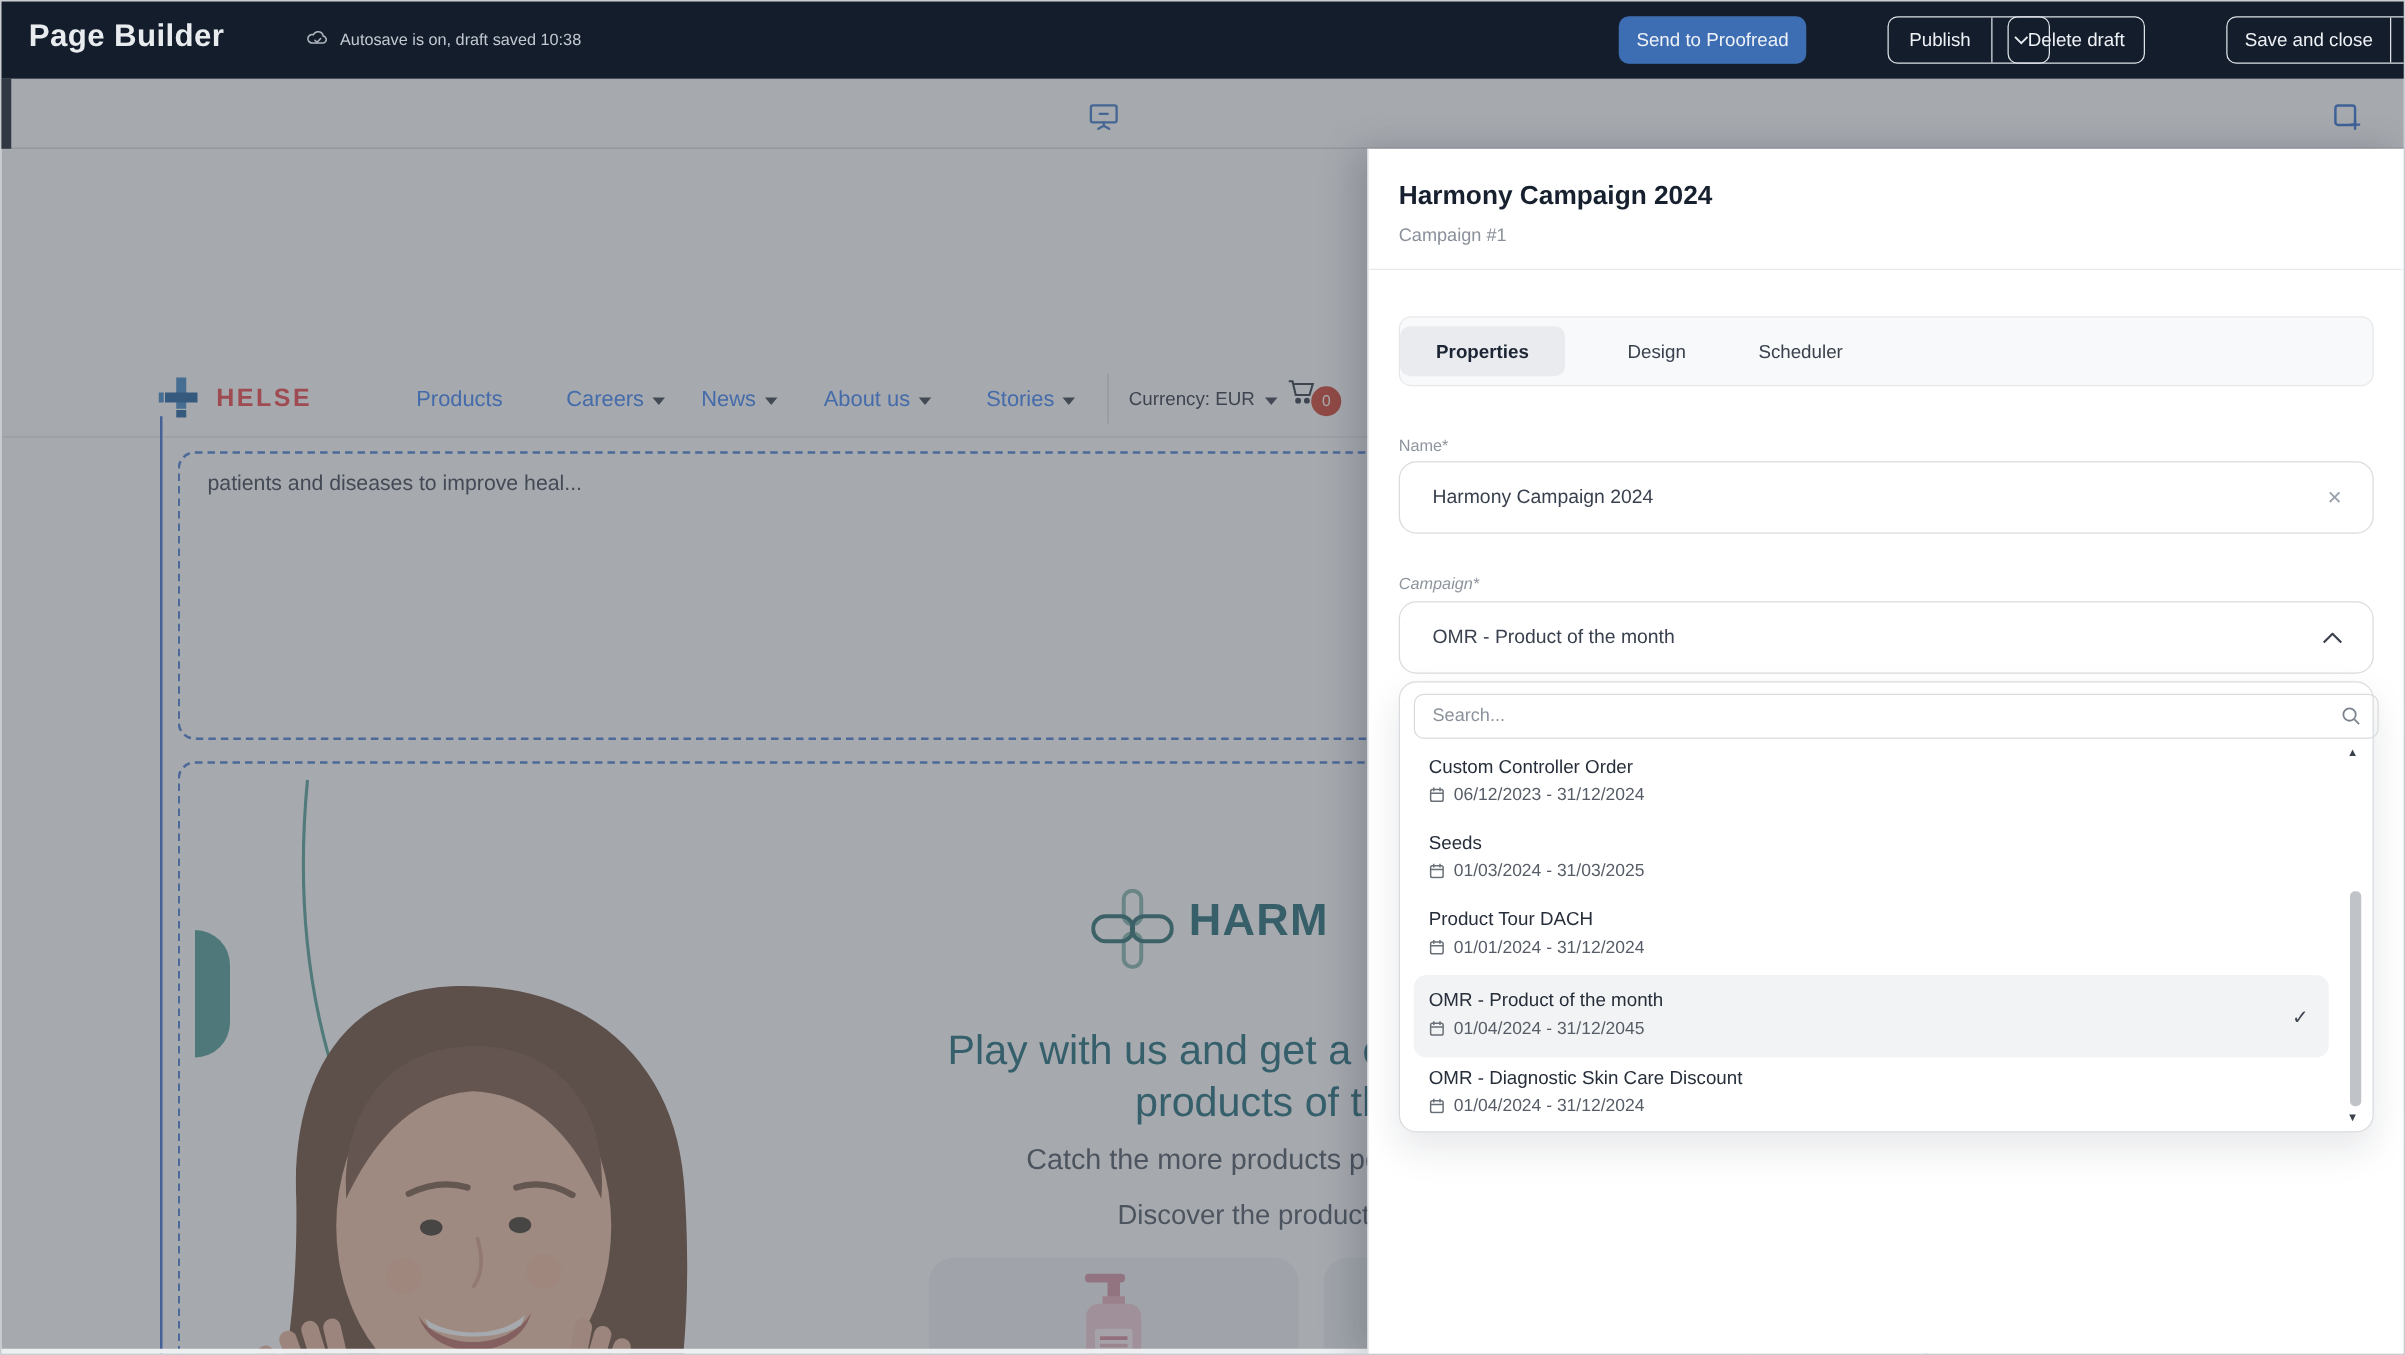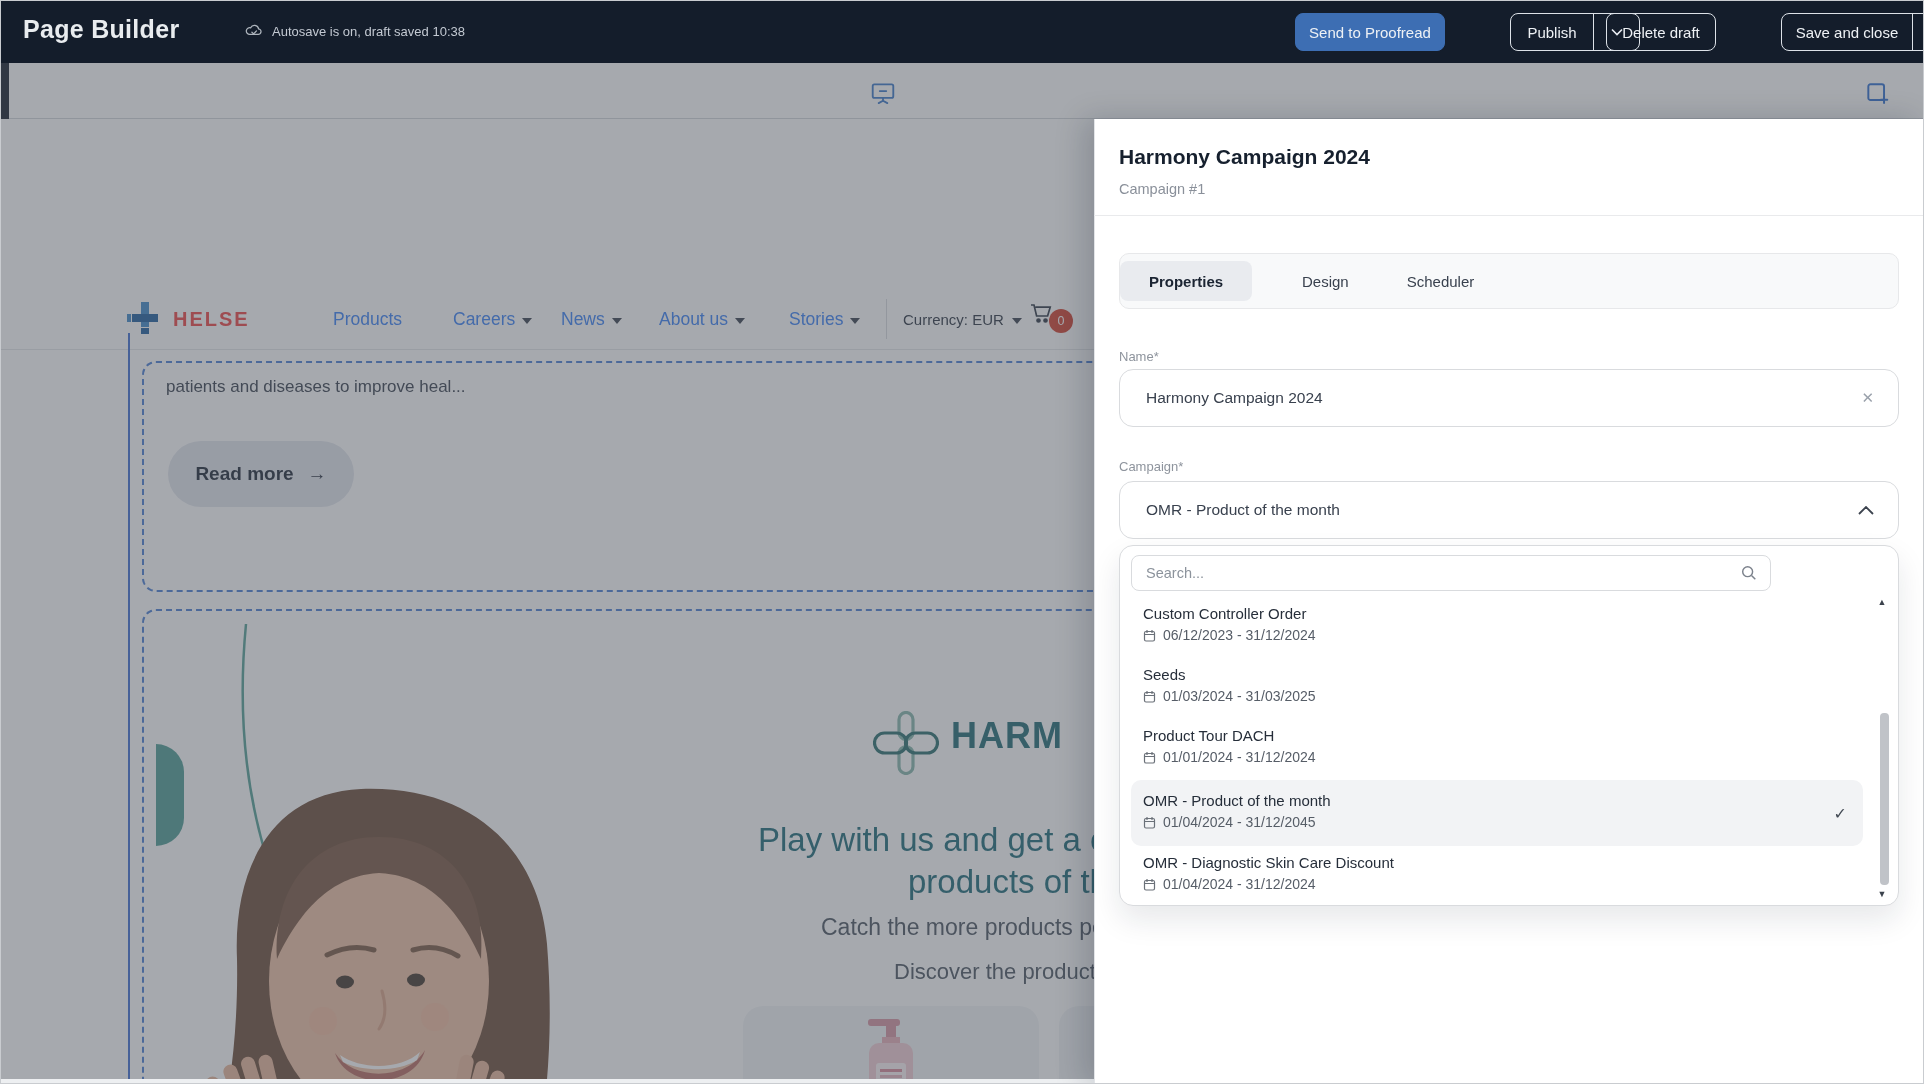--- a/index.html
+++ b/index.html
@@ -58,21 +58,21 @@
   .p-sub { position:absolute; left:1118px; top:180px; font-size:14.5px; color:#8a909a; z-index:51; }
   .p-div { position:absolute; left:1093px; top:214px; width:831px; height:1px; background:#e9eaec; z-index:51; }
   .tabs { position:absolute; left:1118px; top:252px; width:780px; height:56px; background:#f8f9fa; border:1px solid #e7e8ea; border-radius:10px; display:flex; align-items:center; padding-left:0; z-index:51; }
   .tab-pill { width:132px; height:40px; background:#e9ebef; border-radius:8px; display:flex; align-items:center; justify-content:center; font-size:15px; font-weight:600; color:#1c2533; }
   .tab-plain { font-size:15px; color:#39414e; }
   .f-label { position:absolute; left:1118px; font-size:13px; color:#8e949d; z-index:51; }
   .f-input { position:absolute; left:1118px; width:780px; height:58px; border:1px solid #d9dbde; border-radius:14px; background:#fff; display:flex; align-items:center; padding:0 24px 0 26px; font-size:15.5px; color:#39414e; z-index:51; }
   .f-input .grow { flex:1; }
   .x-icon { font-size:15px; color:#9aa1ab; }
   .dropdown { position:absolute; left:1118px; top:544px; width:780px; height:361px; background:#fff; border:1px solid #d9dbde; border-radius:14px; box-shadow:0 14px 30px rgba(20,30,50,.10); z-index:51; }
-  .search-box { position:absolute; left:1130px; top:554px; width:640px; height:36px; border:1px solid #d9dbde; border-radius:8px; display:flex; align-items:center; padding:0 12px 0 2px; z-index:52; }
+  .search-box { position:absolute; left:1130px; top:554px; width:772px; height:36px; border:1px solid #d9dbde; border-radius:8px; display:flex; align-items:center; padding:0 12px 0 2px; z-index:52; }
   .search-box input { flex:1; border:none; outline:none; font-size:14.5px; color:#3a414c; padding-left:12px; font-family:"Liberation Sans", sans-serif; background:transparent; }
   .search-box input::placeholder { color:#8c939c; }
   .dd-list { position:absolute; left:1130px; top:596px; width:732px; z-index:52; }
   .opt { height:61px; padding:8px 12px 0 12px; cursor:pointer; }
   .opt.sel { height:66px; background:#f2f3f5; border-radius:10px; position:relative; padding-top:12px; }
   .opt-title { font-size:15px; color:#262e3a; }
   .opt-date { margin-top:5px; display:flex; align-items:center; gap:7px; font-size:14px; color:#565d67; }
   .opt .check { position:absolute; right:16px; top:24px; font-size:16px; color:#434a54; }
   .sb-arrow { position:absolute; left:1874px; width:14px; text-align:center; font-size:9px; color:#3b424c; z-index:53; }
   .sb-thumb { position:absolute; left:1879px; top:712px; width:9px; height:172px; background:#c0c3c8; border-radius:4px; z-index:53; }
@@ -125,24 +125,20 @@
       <circle cx="16.5" cy="19.5" r="1.5" fill="#2e3744"></circle>
     </svg>
     <div class="cart-badge">0</div>
     <div class="hdr-divider"></div>
 
     <div class="sel-line"></div>
     <div class="dash-box" style="top:242px;height:231px;"></div>
     <div class="dash-box" style="top:490px;height:800px;"></div>
 
     <div class="teaser">patients and diseases to improve heal...</div>
-    <div class="readmore">
-      <span>Read more</span>
-      <span>→</span>
-    </div>
 
     <svg class="abs" style="left:230px;top:500px;" width="60" height="260" viewBox="0 0 60 260" fill="none">
       <path d="M15,5 Q2,140 40,252" stroke="#54a096" stroke-width="2.5"></path>
     </svg>
     <div class="semi"></div>
 
     <svg class="abs" style="left:150px;top:640px;" width="420" height="445" viewBox="0 0 420 445">
       <path d="M210,30 C120,34 82,110 86,200 C88,300 70,390 48,445 L372,445 C400,360 402,260 396,185 C388,90 320,26 210,30 Z" fill="#6d4c38"></path>
       <rect x="185" y="330" width="85" height="80" fill="#e3b193"></rect>
       <ellipse cx="228" cy="222" rx="110" ry="140" fill="#eec0a4"></ellipse>
@@ -331,21 +327,21 @@
     <div class="tab-plain" style="margin-left:50px;">Design</div>
     <div class="tab-plain" style="margin-left:58px;">Scheduler</div>
   </div>
 
   <div class="f-label" style="top:348px;">Name*</div>
   <div class="f-input" style="top:368px;">
     <span class="grow">Harmony Campaign 2024</span>
     <span class="x-icon">✕</span>
   </div>
 
-  <div class="f-label" style="top:458px;">Campaign*</div>
+  <div class="f-label" style="top:458px;font-style:italic;">Campaign*</div>
   <div class="f-input" style="top:480px;">
     <span class="grow">OMR - Product of the month</span>
     <svg width="16" height="9" viewBox="0 0 16 9" fill="none" stroke="#3c434e" stroke-width="1.8">
         <path d="M1,8 L8,1 L15,8"></path>
       </svg>
   </div>
 
   <div class="dropdown"></div>
   <div class="search-box">
     <input type="text" placeholder="Search..." style="">

